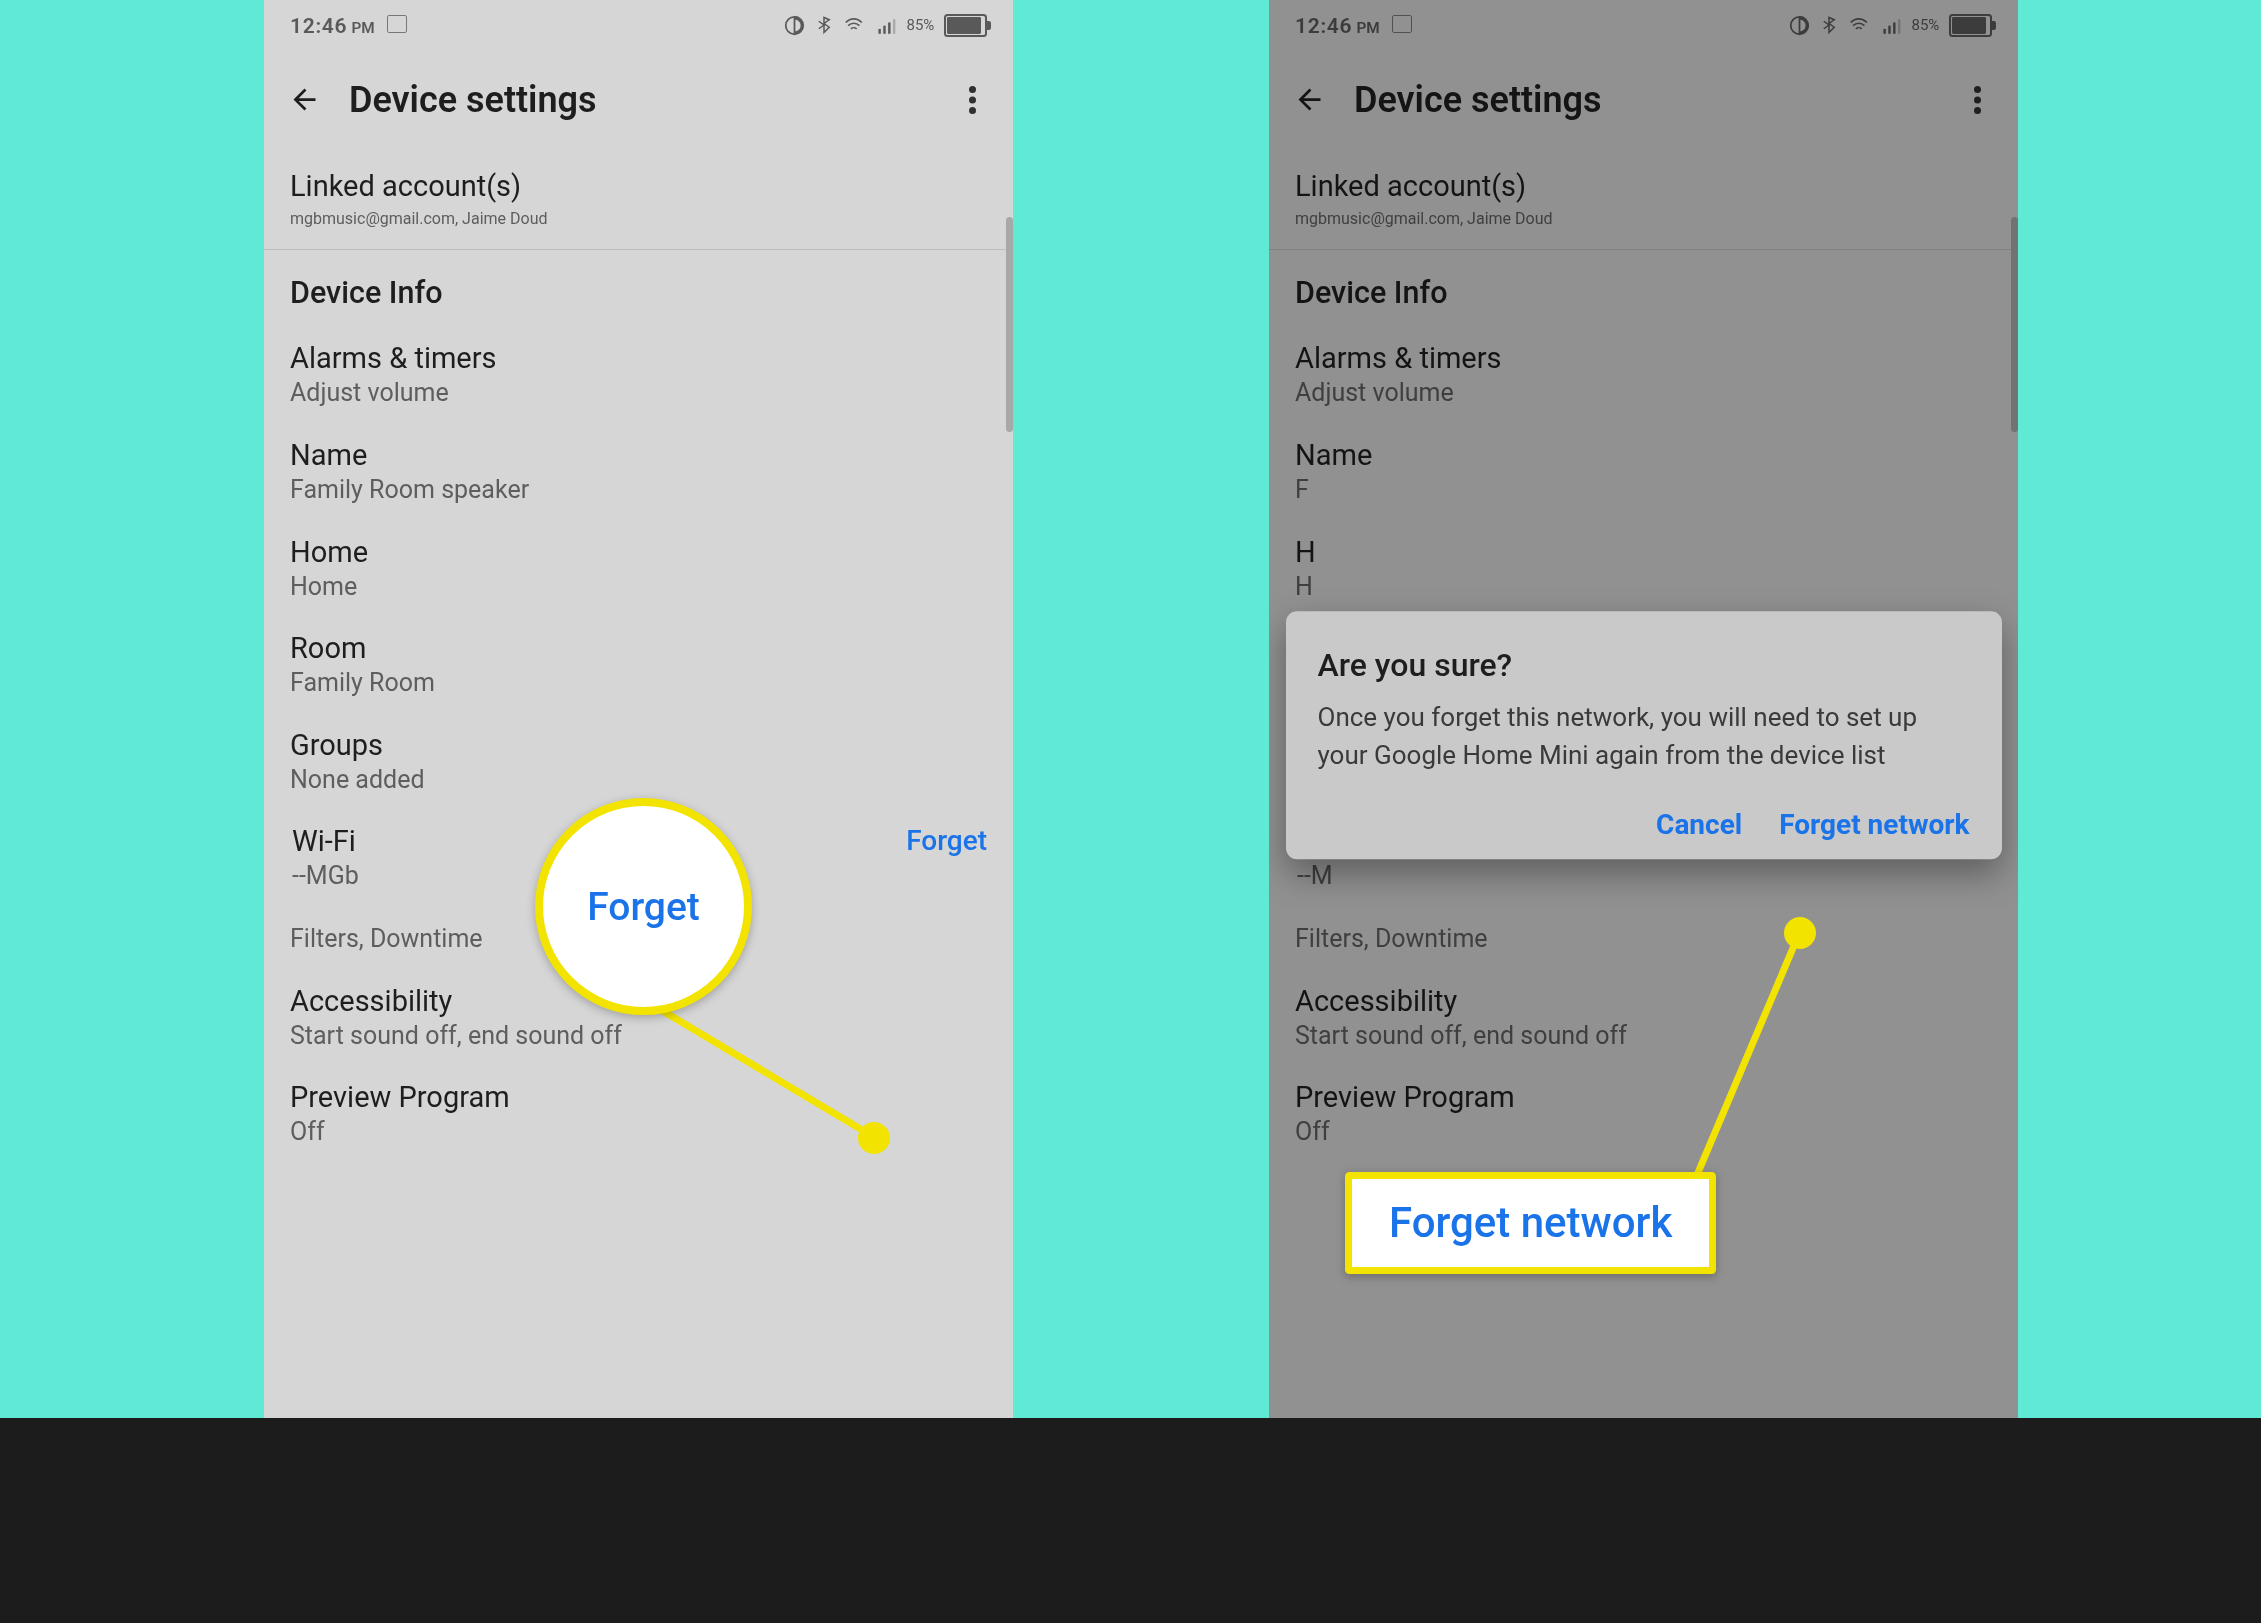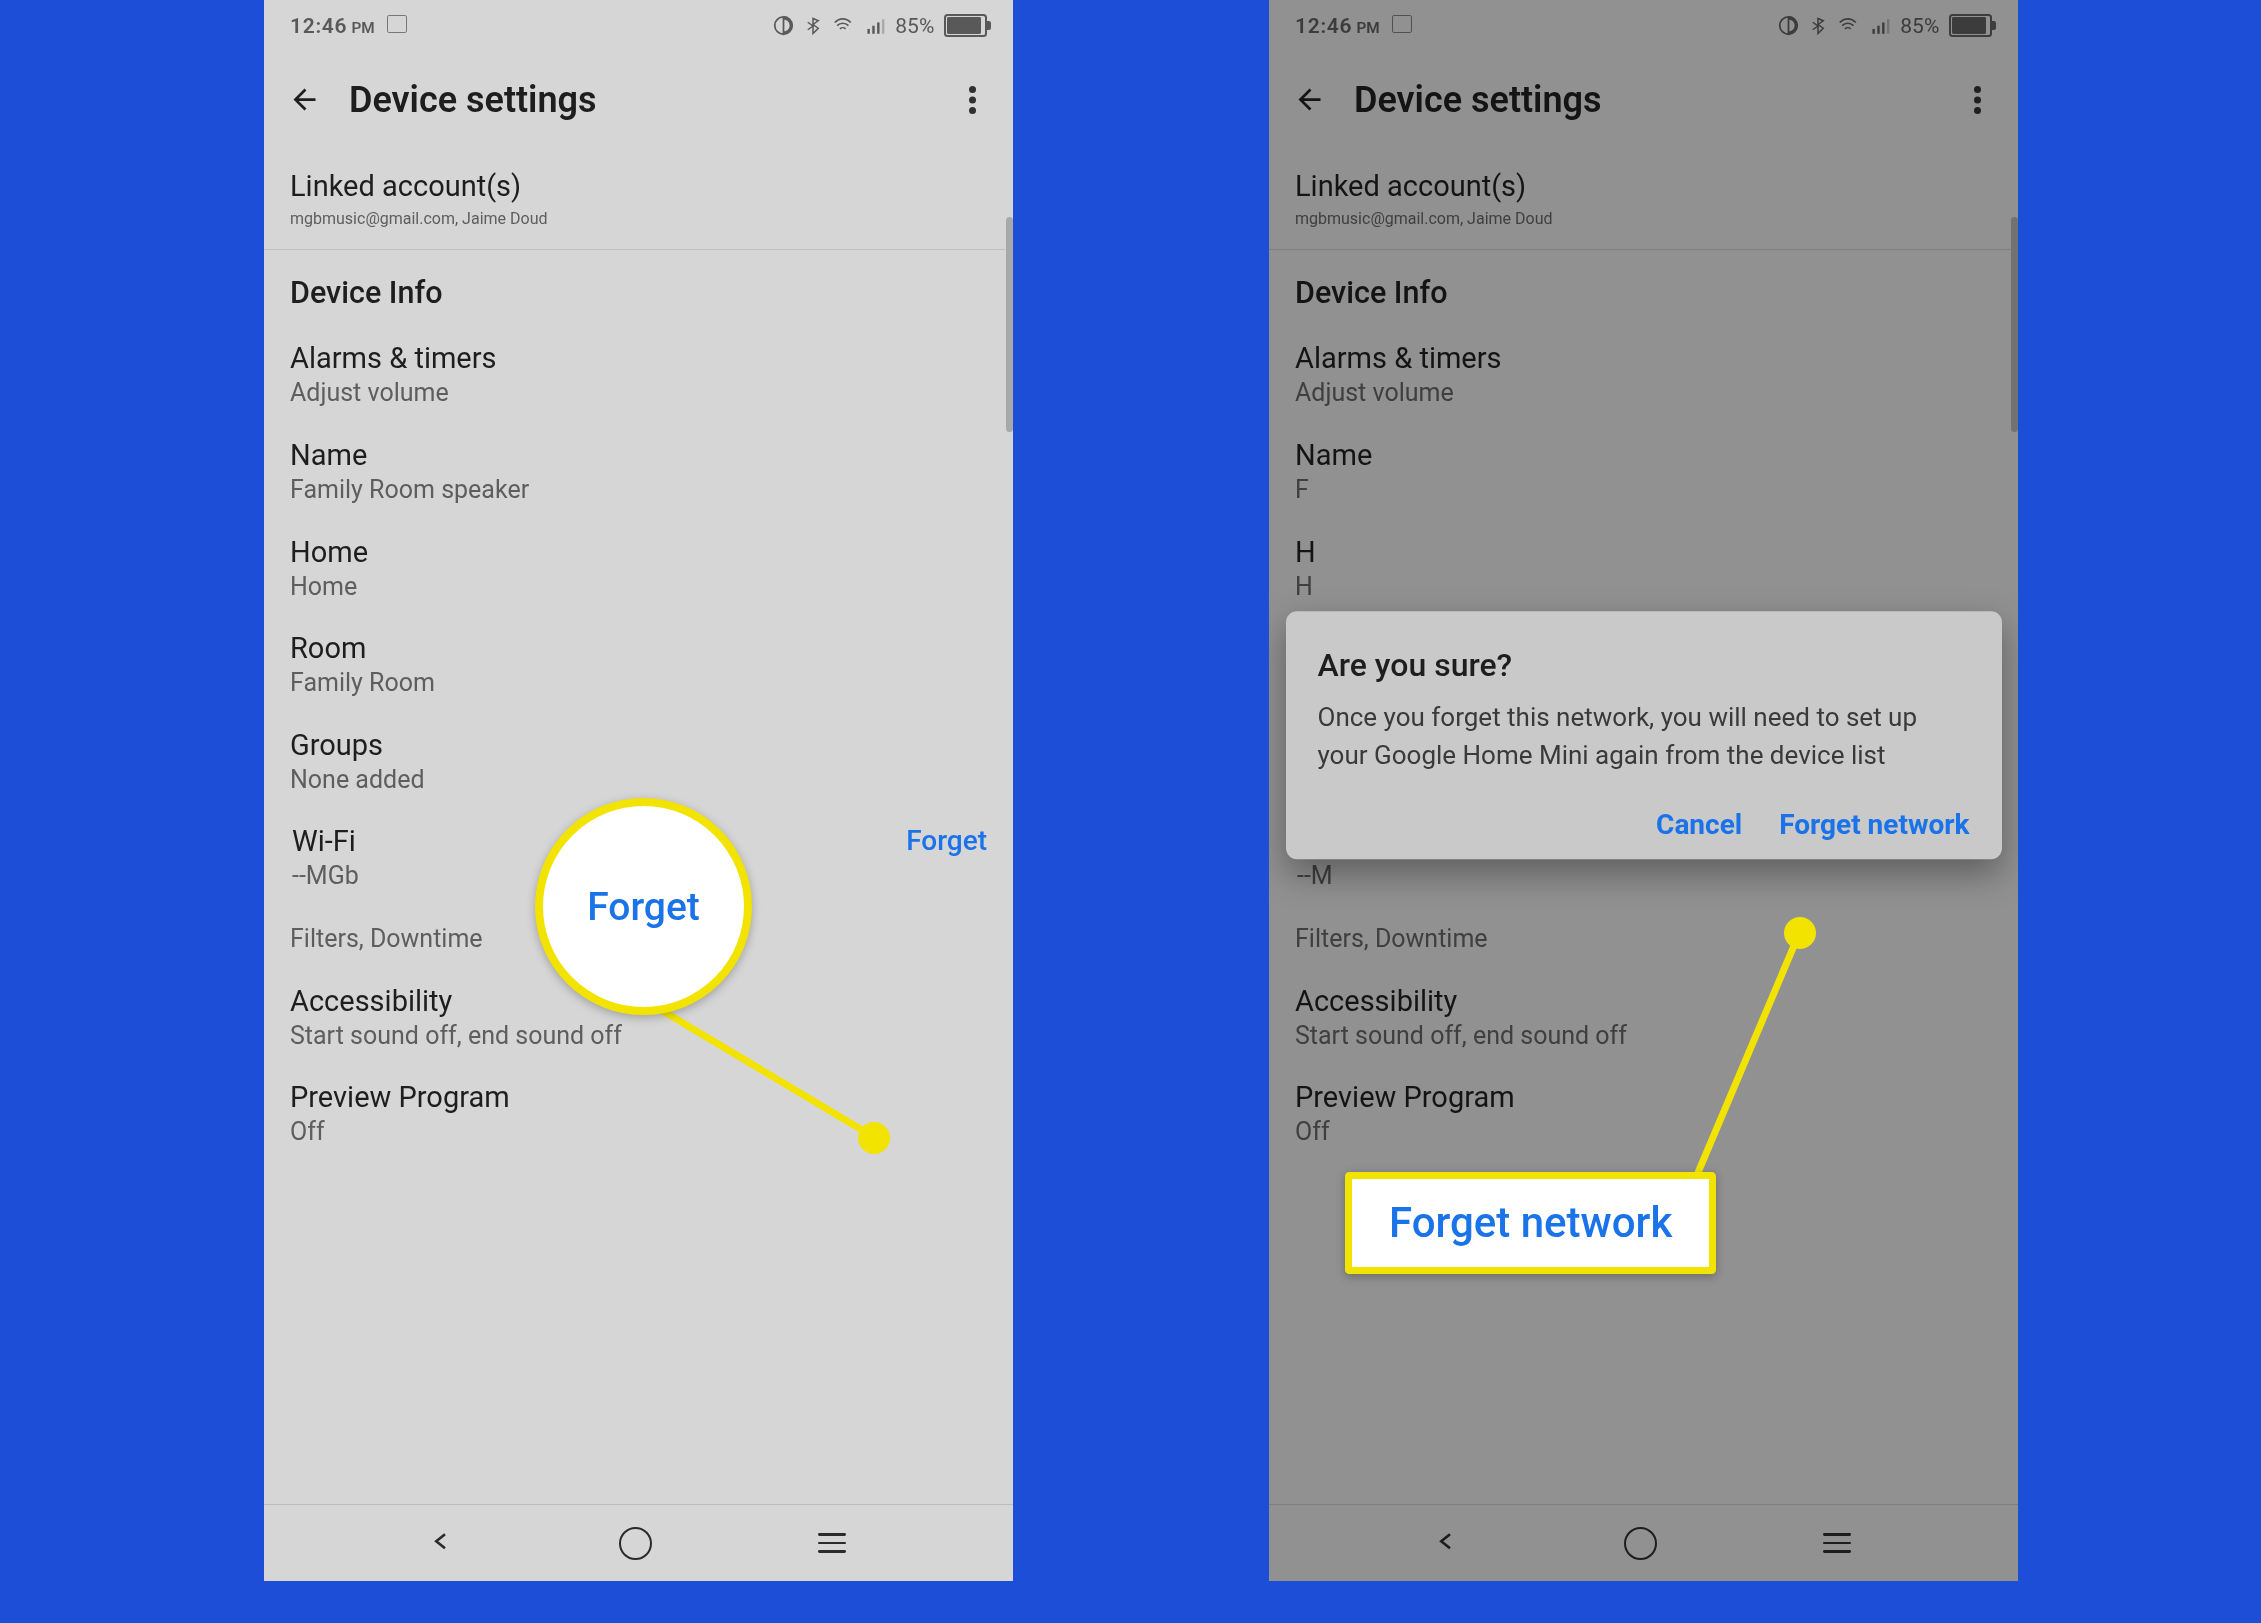--- a/index.html
+++ b/index.html
@@ -4,23 +4,23 @@
 <style>
   html, body {
     margin: 0;
     padding: 0;
     background: #1c1c1c;
     font-family: Roboto, "Helvetica Neue", Arial, sans-serif;
     -webkit-font-smoothing: antialiased;
   }
   .canvas {
     width: 2261px;
-    height: 1623px;
+    height: 1418px;
     position: relative;
-    background: #1d4ed8;
+    background: #5eead4;
     transform-origin: top left;
   }
   .phone {
     position: absolute;
     top: 0;
     width: 749px;
     height: 1581px;
     background: #d6d6d6;
     overflow: hidden;
   }
@@ -44,21 +44,21 @@
      width:18px;height:15.3px;border:1.4px solid #777;border-radius:2.1px;display:inline-block;margin-left:8.3px;
   }
   .statusbar .right { display:flex; align-items:center; gap:9.7px; }
   .sb-icon { display:inline-flex; }
   .sb-icon svg { fill:#595959; }
   .battery {
     width:39px;height:19.4px;border:2.1px solid #595959;border-radius:3.5px;position:relative;
   }
   .battery::after{content:"";position:absolute;right:-5.5px;top:4.9px;width:3.5px;height:9.7px;background:#595959;border-radius:0 2.1px 2.1px 0;}
   .battery .lvl{position:absolute;left:1.4px;top:1.4px;bottom:1.4px;width:85%;background:#595959;border-radius:1.4px;}
-  .pct{font-size:21px;}
+  .pct{font-size:15px;}
 
   
   .appbar {
     height: 97px;
     display:flex;
     align-items:center;
     padding: 0 19.4px;
   }
   .back-btn { width:42px;height:42px;display:flex;align-items:center;justify-content:center;}
   .back-btn svg{fill:#1e1e1e;}

